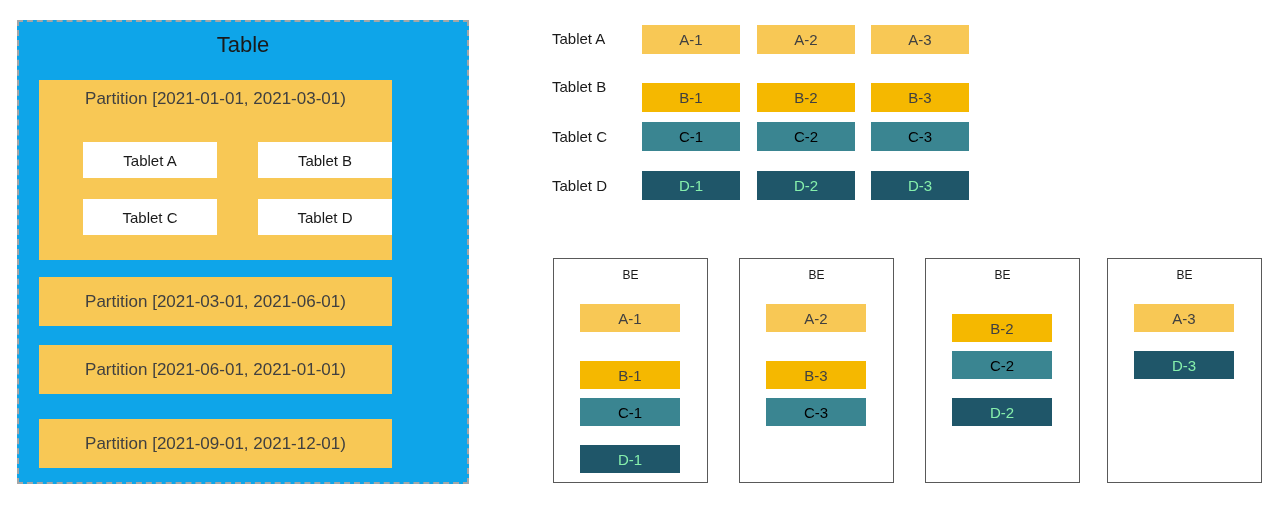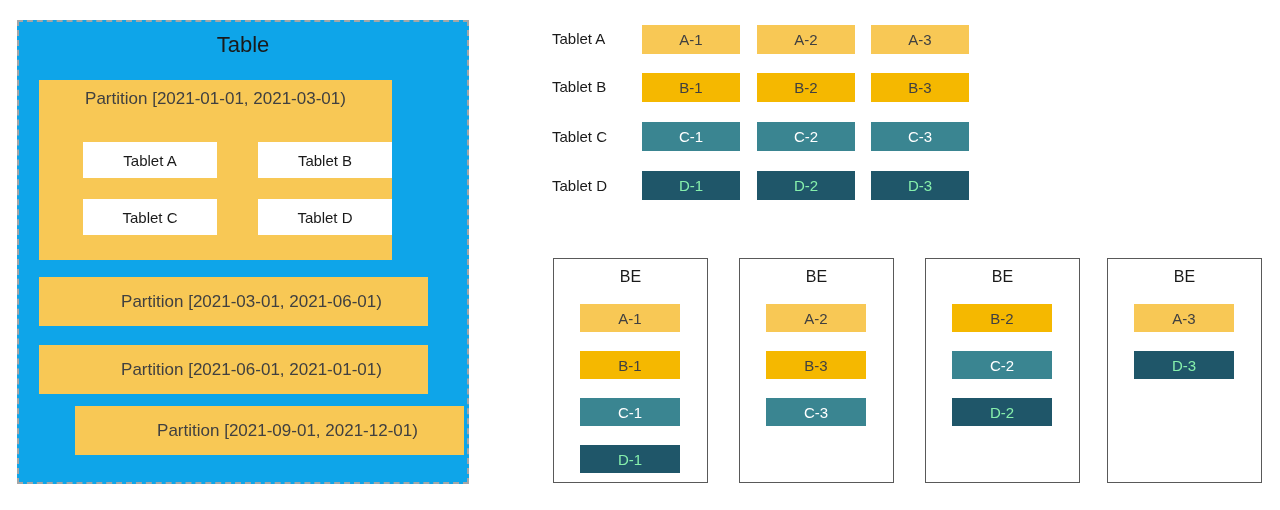--- a/index.html
+++ b/index.html
@@ -39,25 +39,24 @@
   .partition-first .partition-label {
     position: absolute;
     left: 0; right: 0; top: 9px;
     text-align: center;
   }
   .partition-bar {
     height: 49px;
     display: flex;
     align-items: center;
     justify-content: center;
-    padding-left: 36px;
   }
   .partition-bar-2 { top: 255px; }
   .partition-bar-3 { top: 323px; }
-  .partition-bar-4 { top: 384px; margin-left: 36px; }
+  .partition-bar-4 { top: 397px; }
   .tablet-box {
     position: absolute;
     width: 134px; height: 36px;
     background: #ffffff;
     color: #1a1a1a;
     font-size: 15px;
     display: flex;
     align-items: center;
     justify-content: center;
   }
@@ -93,38 +92,38 @@
     width: 155px; height: 225px;
     border: 1.5px solid var(--be-border);
     box-sizing: border-box;
     background: #ffffff;
   }
   .be-0 { left: 553px; } .be-1 { left: 739px; } .be-2 { left: 925px; } .be-3 { left: 1107px; }
   .be-label {
     position: absolute;
     left: 0; right: 0; top: 9px;
     text-align: center;
-    font-size: 16px;
+    font-size: 12px;
     color: #1a1a1a;
   }
   .be-chip {
     position: absolute;
     left: 26px;
     width: 100px; height: 28px;
     display: flex;
     align-items: center;
     justify-content: center;
     font-size: 15px;
   }
   .slot-0 { top: 45px; } .slot-1 { top: 92px; } .slot-2 { top: 139px; } .slot-3 { top: 186px; }
 
   
   .c-light_amber { background: var(--light-amber); color: var(--text-dark); }
-  .c-gold        { background: var(--gold);        color: var(--text-dark); }
-  .c-teal        { background: var(--teal);        color: #ffffff; }
+  .c-gold        { background: var(--gold);        color: var(--text-dark); margin-top: 10px; }
+  .c-teal        { background: var(--teal);        color: #000000; }
   .c-dark_teal   { background: var(--dark-teal);   color: #86efac; }
 </style>
 </head>
 <body>
 
 <div id="canvas">
 
   <div class="table-panel">
     <div class="table-title">Table</div>
 

